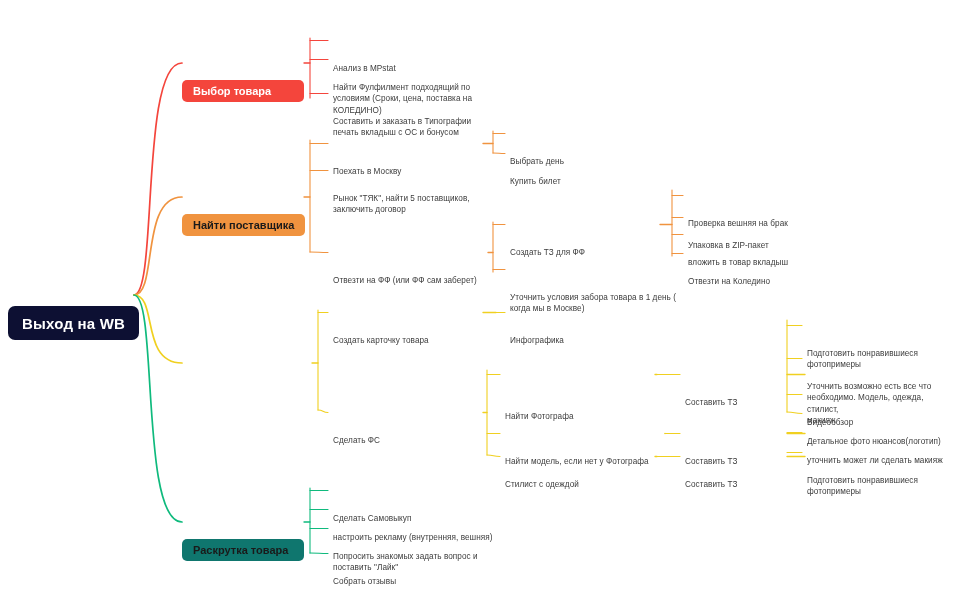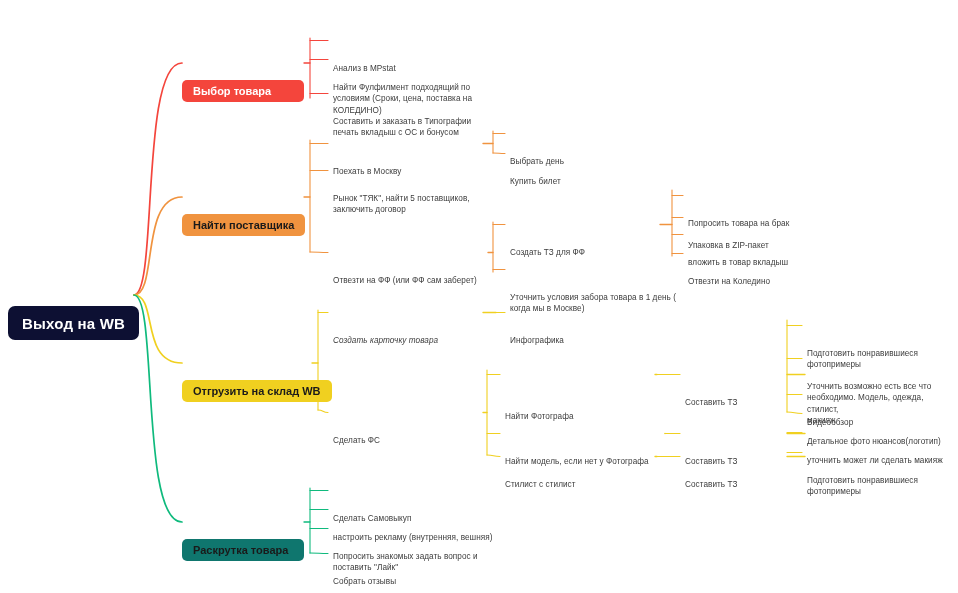--- a/index.html
+++ b/index.html
@@ -172,39 +172,36 @@
       <span class="leaf-inner">Рынок "ТЯК", найти 5 поставщиков,</span>
       <span class="leaf-inner">заключить договор</span>
     </div>
     <div class="node leaf" style="left: 333px; top: 247px; width: 155px;">
       <span class="leaf-inner">Отвезти на ФФ (или ФФ сам заберет)</span>
     </div>
     <div class="node leaf" style="left: 510px; top: 219px; width: 150px;">
       <span class="leaf-inner">Создать ТЗ для ФФ</span>
     </div>
     <div class="node leaf" style="left: 688px; top: 190px; width: 160px;">
-      <span class="leaf-inner">Попросить товара на брак</span>
+      <span class="leaf-inner">Проверка вешняя на брак</span>
     </div>
     <div class="node leaf" style="left: 688px; top: 212px; width: 160px;">
       <span class="leaf-inner">Упаковка в ZIP-пакет</span>
     </div>
     <div class="node leaf" style="left: 688px; top: 229px; width: 160px;">
       <span class="leaf-inner">вложить в товар вкладыш</span>
     </div>
     <div class="node leaf" style="left: 688px; top: 248px; width: 160px;">
       <span class="leaf-inner">Отвезти на Коледино</span>
     </div>
     <div class="node leaf" style="left: 510px; top: 264px; width: 170px;">
       <span class="leaf-inner">Уточнить условия забора товара в 1 день (</span>
       <span class="leaf-inner">когда мы в Москве)</span>
     </div>
-    <div class="node branch-node" style="left: 182px; top: 352px; min-width: 130px; height: 22px; background: rgb(240, 208, 32); color: rgb(26, 26, 26);">
-      <span>Отгрузить на склад WB</span>
-    </div>
-    <div class="node leaf" style="left: 333px; top: 307px; width: 150px; font-style: italic;">
+    <div class="node leaf" style="left: 333px; top: 307px; width: 150px;">
       <span class="leaf-inner">Создать карточку товара</span>
     </div>
     <div class="node leaf" style="left: 510px; top: 307px; width: 150px;">
       <span class="leaf-inner">Инфографика</span>
     </div>
     <div class="node leaf" style="left: 333px; top: 407px; width: 150px;">
       <span class="leaf-inner">Сделать ФС</span>
     </div>
     <div class="node leaf" style="left: 505px; top: 383px; width: 150px;">
       <span class="leaf-inner">Найти Фотографа</span>
@@ -230,21 +227,21 @@
     <div class="node leaf" style="left: 505px; top: 428px; width: 160px;">
       <span class="leaf-inner">Найти модель, если нет у Фотографа</span>
     </div>
     <div class="node leaf" style="left: 685px; top: 428px; width: 120px;">
       <span class="leaf-inner">Составить ТЗ</span>
     </div>
     <div class="node leaf" style="left: 807px; top: 427px; width: 150px;">
       <span class="leaf-inner">уточнить может ли сделать макияж</span>
     </div>
     <div class="node leaf" style="left: 505px; top: 451px; width: 150px;">
-      <span class="leaf-inner">Стилист с стилист</span>
+      <span class="leaf-inner">Стилист с одеждой</span>
     </div>
     <div class="node leaf" style="left: 685px; top: 451px; width: 120px;">
       <span class="leaf-inner">Составить ТЗ</span>
     </div>
     <div class="node leaf" style="left: 807px; top: 447px; width: 145px;">
       <span class="leaf-inner">Подготовить понравившиеся</span>
       <span class="leaf-inner">фотопримеры</span>
     </div>
     <div class="node branch-node" style="left: 182px; top: 511px; min-width: 122px; height: 22px; background: #0f766e; color: rgb(26, 26, 26);">
       <span>Раскрутка товара</span>

